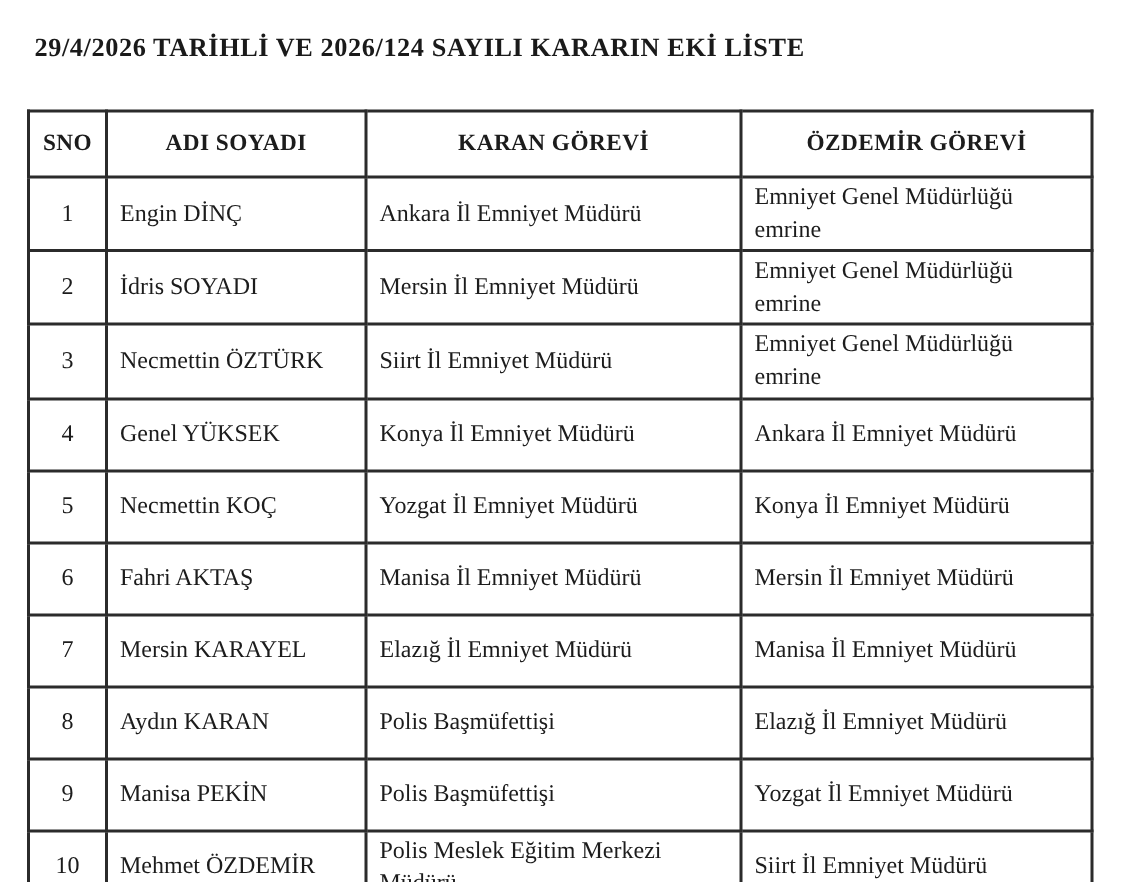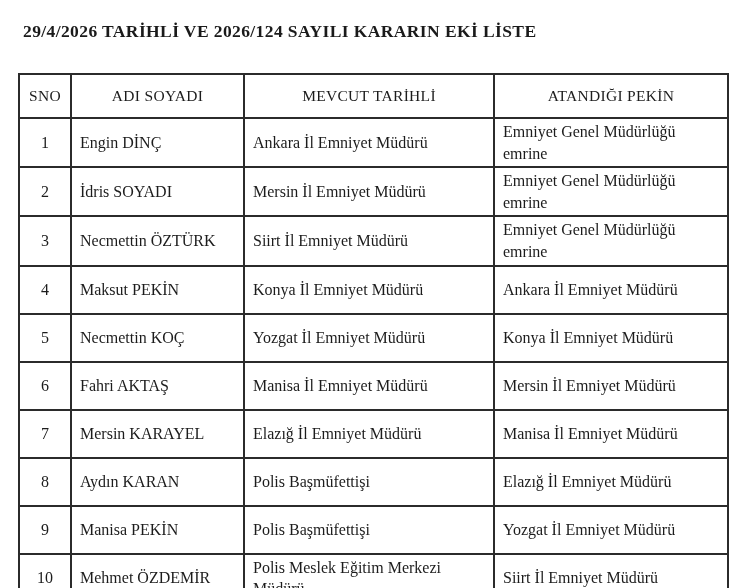--- a/index.html
+++ b/index.html
@@ -41,21 +41,21 @@
   }
   table.decree-table th,
   table.decree-table td {
     border: 2px solid #2b2b2b;
     padding: 2px 8px;
     vertical-align: middle;
     line-height: 1.35;
   }
   table.decree-table th {
     font-size: 15.5px;
-    font-weight: normal;
+    font-weight: bold;
     text-align: center;
     letter-spacing: 0.3px;
     height: 38px;
   }
   table.decree-table td {
     height: 42px;
   }
   col.c-sno      { width: 52px; }
   col.c-name     { width: 173px; }
   col.c-current  { width: 250px; }
@@ -84,22 +84,22 @@
     <colgroup>
       <col class="c-sno">
       <col class="c-name">
       <col class="c-current">
       <col class="c-assigned">
     </colgroup>
     <thead>
       <tr>
         <th>SNO</th>
         <th>ADI SOYADI</th>
-        <th>MEVCUT TARİHLİ</th>
-        <th>ATANDIĞI PEKİN</th>
+        <th>KARAN GÖREVİ</th>
+        <th>ÖZDEMİR GÖREVİ</th>
       </tr>
     </thead>
     <tbody id="table-body">
         <tr>
       <td class="cell-sno">1</td>
       <td class="cell-name">Engin DİNÇ</td>
       <td class="cell-current">Ankara İl Emniyet Müdürü</td>
       <td class="cell-assigned">Emniyet Genel Müdürlüğü emrine</td>
     </tr>
         <tr>
@@ -109,21 +109,21 @@
       <td class="cell-assigned">Emniyet Genel Müdürlüğü emrine</td>
     </tr>
         <tr>
       <td class="cell-sno">3</td>
       <td class="cell-name">Necmettin ÖZTÜRK</td>
       <td class="cell-current">Siirt İl Emniyet Müdürü</td>
       <td class="cell-assigned">Emniyet Genel Müdürlüğü emrine</td>
     </tr>
         <tr>
       <td class="cell-sno">4</td>
-      <td class="cell-name">Maksut PEKİN</td>
+      <td class="cell-name">Genel YÜKSEK</td>
       <td class="cell-current">Konya İl Emniyet Müdürü</td>
       <td class="cell-assigned">Ankara İl Emniyet Müdürü</td>
     </tr>
         <tr>
       <td class="cell-sno">5</td>
       <td class="cell-name">Necmettin KOÇ</td>
       <td class="cell-current">Yozgat İl Emniyet Müdürü</td>
       <td class="cell-assigned">Konya İl Emniyet Müdürü</td>
     </tr>
         <tr>

